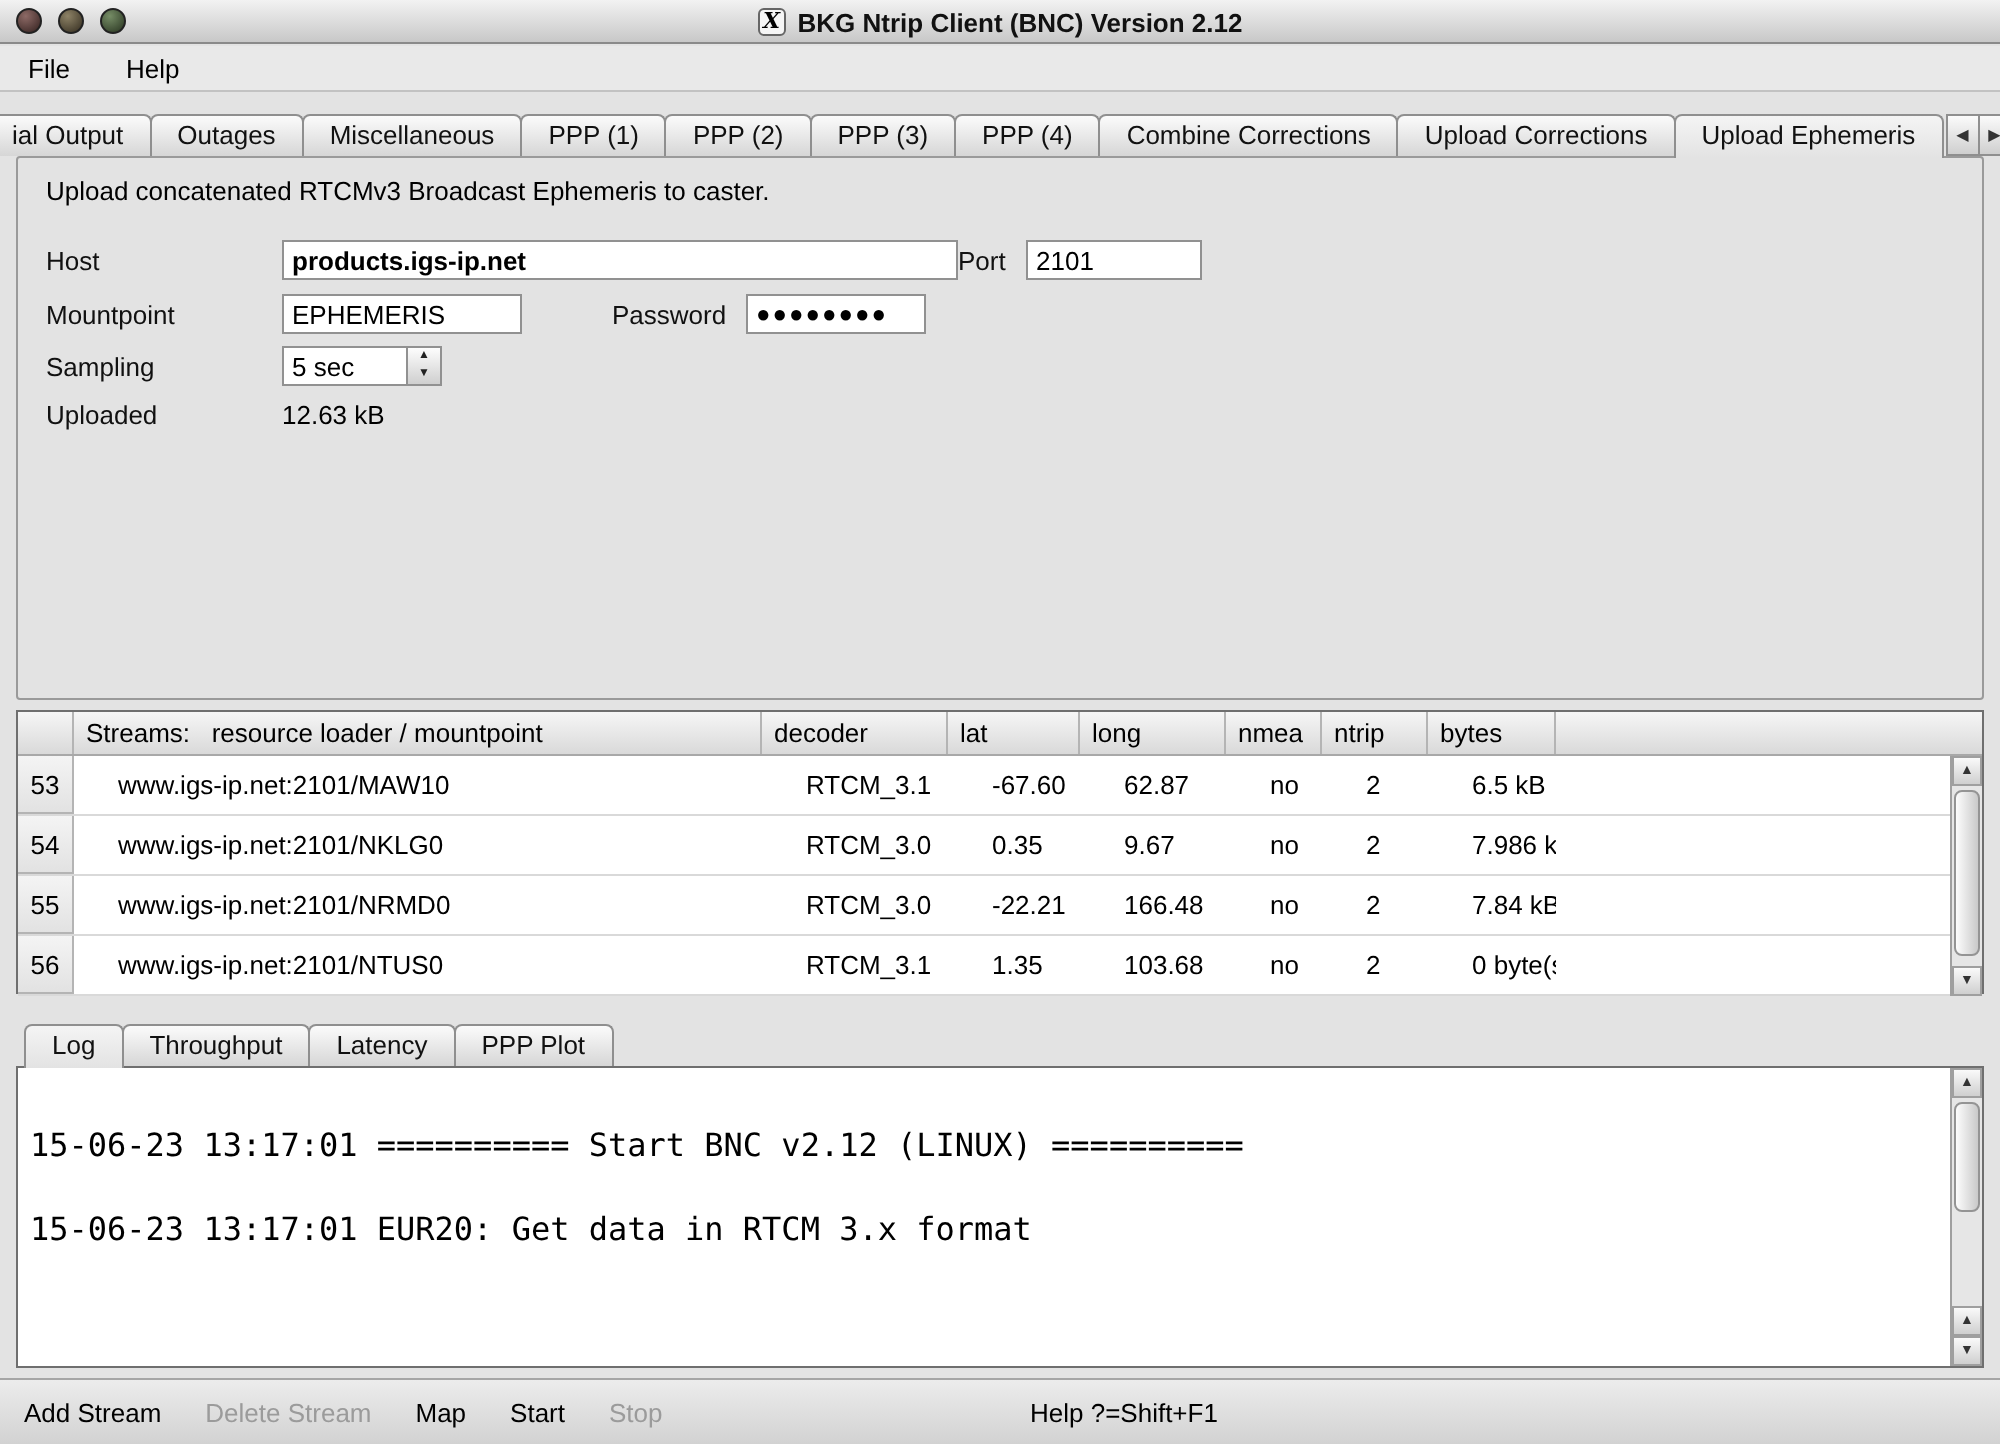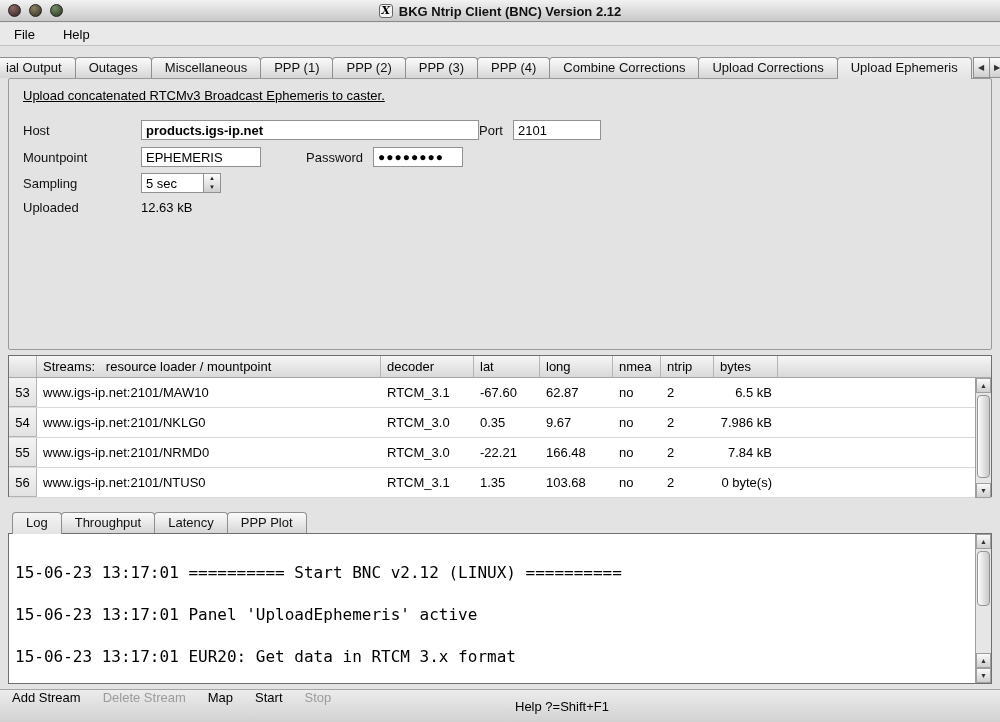--- a/index.html
+++ b/index.html
@@ -47,42 +47,42 @@
   .tab.selected { background:linear-gradient(#f4f4f4,#e3e3e3); z-index:3; height:22px; }
   .tab.clipped { border-top-left-radius:0; border-left:none; padding-left:6px; }
   .tab-scrollers { margin-left:2px; display:flex; }
   .tab-arrow { width:17px; height:21px; border:1px solid #8f8f8f; margin-right:-1px;
     background:linear-gradient(#fbfbfb,#cfcfcf); font-size:8px; line-height:20px;
     text-align:center; color:#333; }
 
   
   .panel { position:absolute; top:78px; left:8px; width:984px; height:272px;
     border:1px solid #9a9a9a; border-radius:2px; background:#e3e3e3; z-index:2; }
-  .desc { position:absolute; top:9px; left:14px;text-decoration:underline; }
+  .desc { position:absolute; top:9px; left:14px; }
   .flabel { position:absolute; color:#111; }
   .field { position:absolute; height:20px; background:#fff; border:1px solid #919191;
     font-family:"Liberation Sans", sans-serif; font-size:13px; padding:0 4px; color:#000; }
   .pw { letter-spacing:1px; font-size:12px; }
   .spinbtns { position:absolute; width:17px; height:20px; border:1px solid #919191;
     border-left:none; background:linear-gradient(#fdfdfd,#cfcfcf);
     display:flex; flex-direction:column; }
   .spinbtns span { flex:1; font-size:6px; line-height:9px; text-align:center; color:#222; }
   .static-val { position:absolute; }
 
   
   .streams { position:absolute; top:355px; left:8px; width:984px; height:142px;
     border:1px solid #6f6f6f; background:#ef4444; display:flex; flex-direction:column; }
   .t-header { display:flex; height:22px; flex:0 0 22px;
     background:linear-gradient(#f6f6f6,#d9d9d9); border-bottom:1px solid #a8a8a8; }
   .th { border-right:1px solid #b4b4b4; padding:0 6px; line-height:21px;
     white-space:pre; overflow:hidden; }
   .t-main { display:flex; flex:1; }
   .t-rows { flex:1; }
   .t-row { display:flex; height:30px; border-bottom:1px solid #d9d9d9; background:#fff; }
-  .td { line-height:29px; padding:0 6px; white-space:nowrap; overflow:hidden; }
+  .td { line-height:29px; padding:0 22px; white-space:nowrap; overflow:hidden; }
   .td.num { background:linear-gradient(#f4f4f4,#e2e2e2); border-right:1px solid #b4b4b4;
     border-bottom:1px solid #b4b4b4; text-align:center; padding:0; }
   .w-num{width:28px;} .w-mount{width:344px;} .w-dec{width:93px;} .w-lat{width:66px;}
   .w-long{width:73px;} .w-nmea{width:48px;} .w-ntrip{width:53px;} .w-bytes{width:64px;}
   .w-fill{flex:1; border-right:none;}
   .td.right { text-align:right; }
 
   
   .vscroll { width:16px; flex:0 0 16px; background:#e6e6e6; border-left:1px solid #9f9f9f;
     position:relative; }
@@ -101,21 +101,21 @@
     border:1px solid #6f6f6f; background:#fff; display:flex; z-index:2; }
   .logtext { flex:1; padding:4px 6px; font-family:"DejaVu Sans Mono", monospace;
     font-size:16px; line-height:14px; color:#000; overflow:hidden; white-space:pre; }
   .logscroll { width:16px; flex:0 0 16px; background:#e6e6e6; border-left:1px solid #9f9f9f;
     position:relative; }
 
   
   .bottombar { position:absolute; left:0; right:0; bottom:0; height:33px;
     background:linear-gradient(#ececec,#d2d2d2); border-top:1px solid #a5a5a5; }
   .bb-buttons { position:absolute; left:12px; top:0; height:32px;
-    display:flex; gap:22px; }
+    display:flex; align-items:center; gap:22px; }
   .bb-btn { font-size:13px; color:#000; }
   .bb-btn.disabled { color:#9b9b9b; }
   .bb-help { position:absolute; left:515px; top:0; height:32px;
     display:flex; align-items:center; font-size:13px; }
 </style>
 </head>
 <body>
 
 <div class="window">
 
@@ -243,21 +243,20 @@
   <div class="btabbar">
     <div class="tab selected">Log</div>
     <div class="tab">Throughput</div>
     <div class="tab">Latency</div>
     <div class="tab">PPP Plot</div>
   </div>
 
   <div class="logframe">
     <div class="logtext">
       <div>15-06-23 13:17:01 ========== Start BNC v2.12 (LINUX) ==========</div>
-      <div>15-06-23 13:17:01 Panel 'UploadEphemeris' active</div>
       <div>15-06-23 13:17:01 EUR20: Get data in RTCM 3.x format</div>
       
       
       
       
       
       
       
     </div>
     <div class="logscroll">

